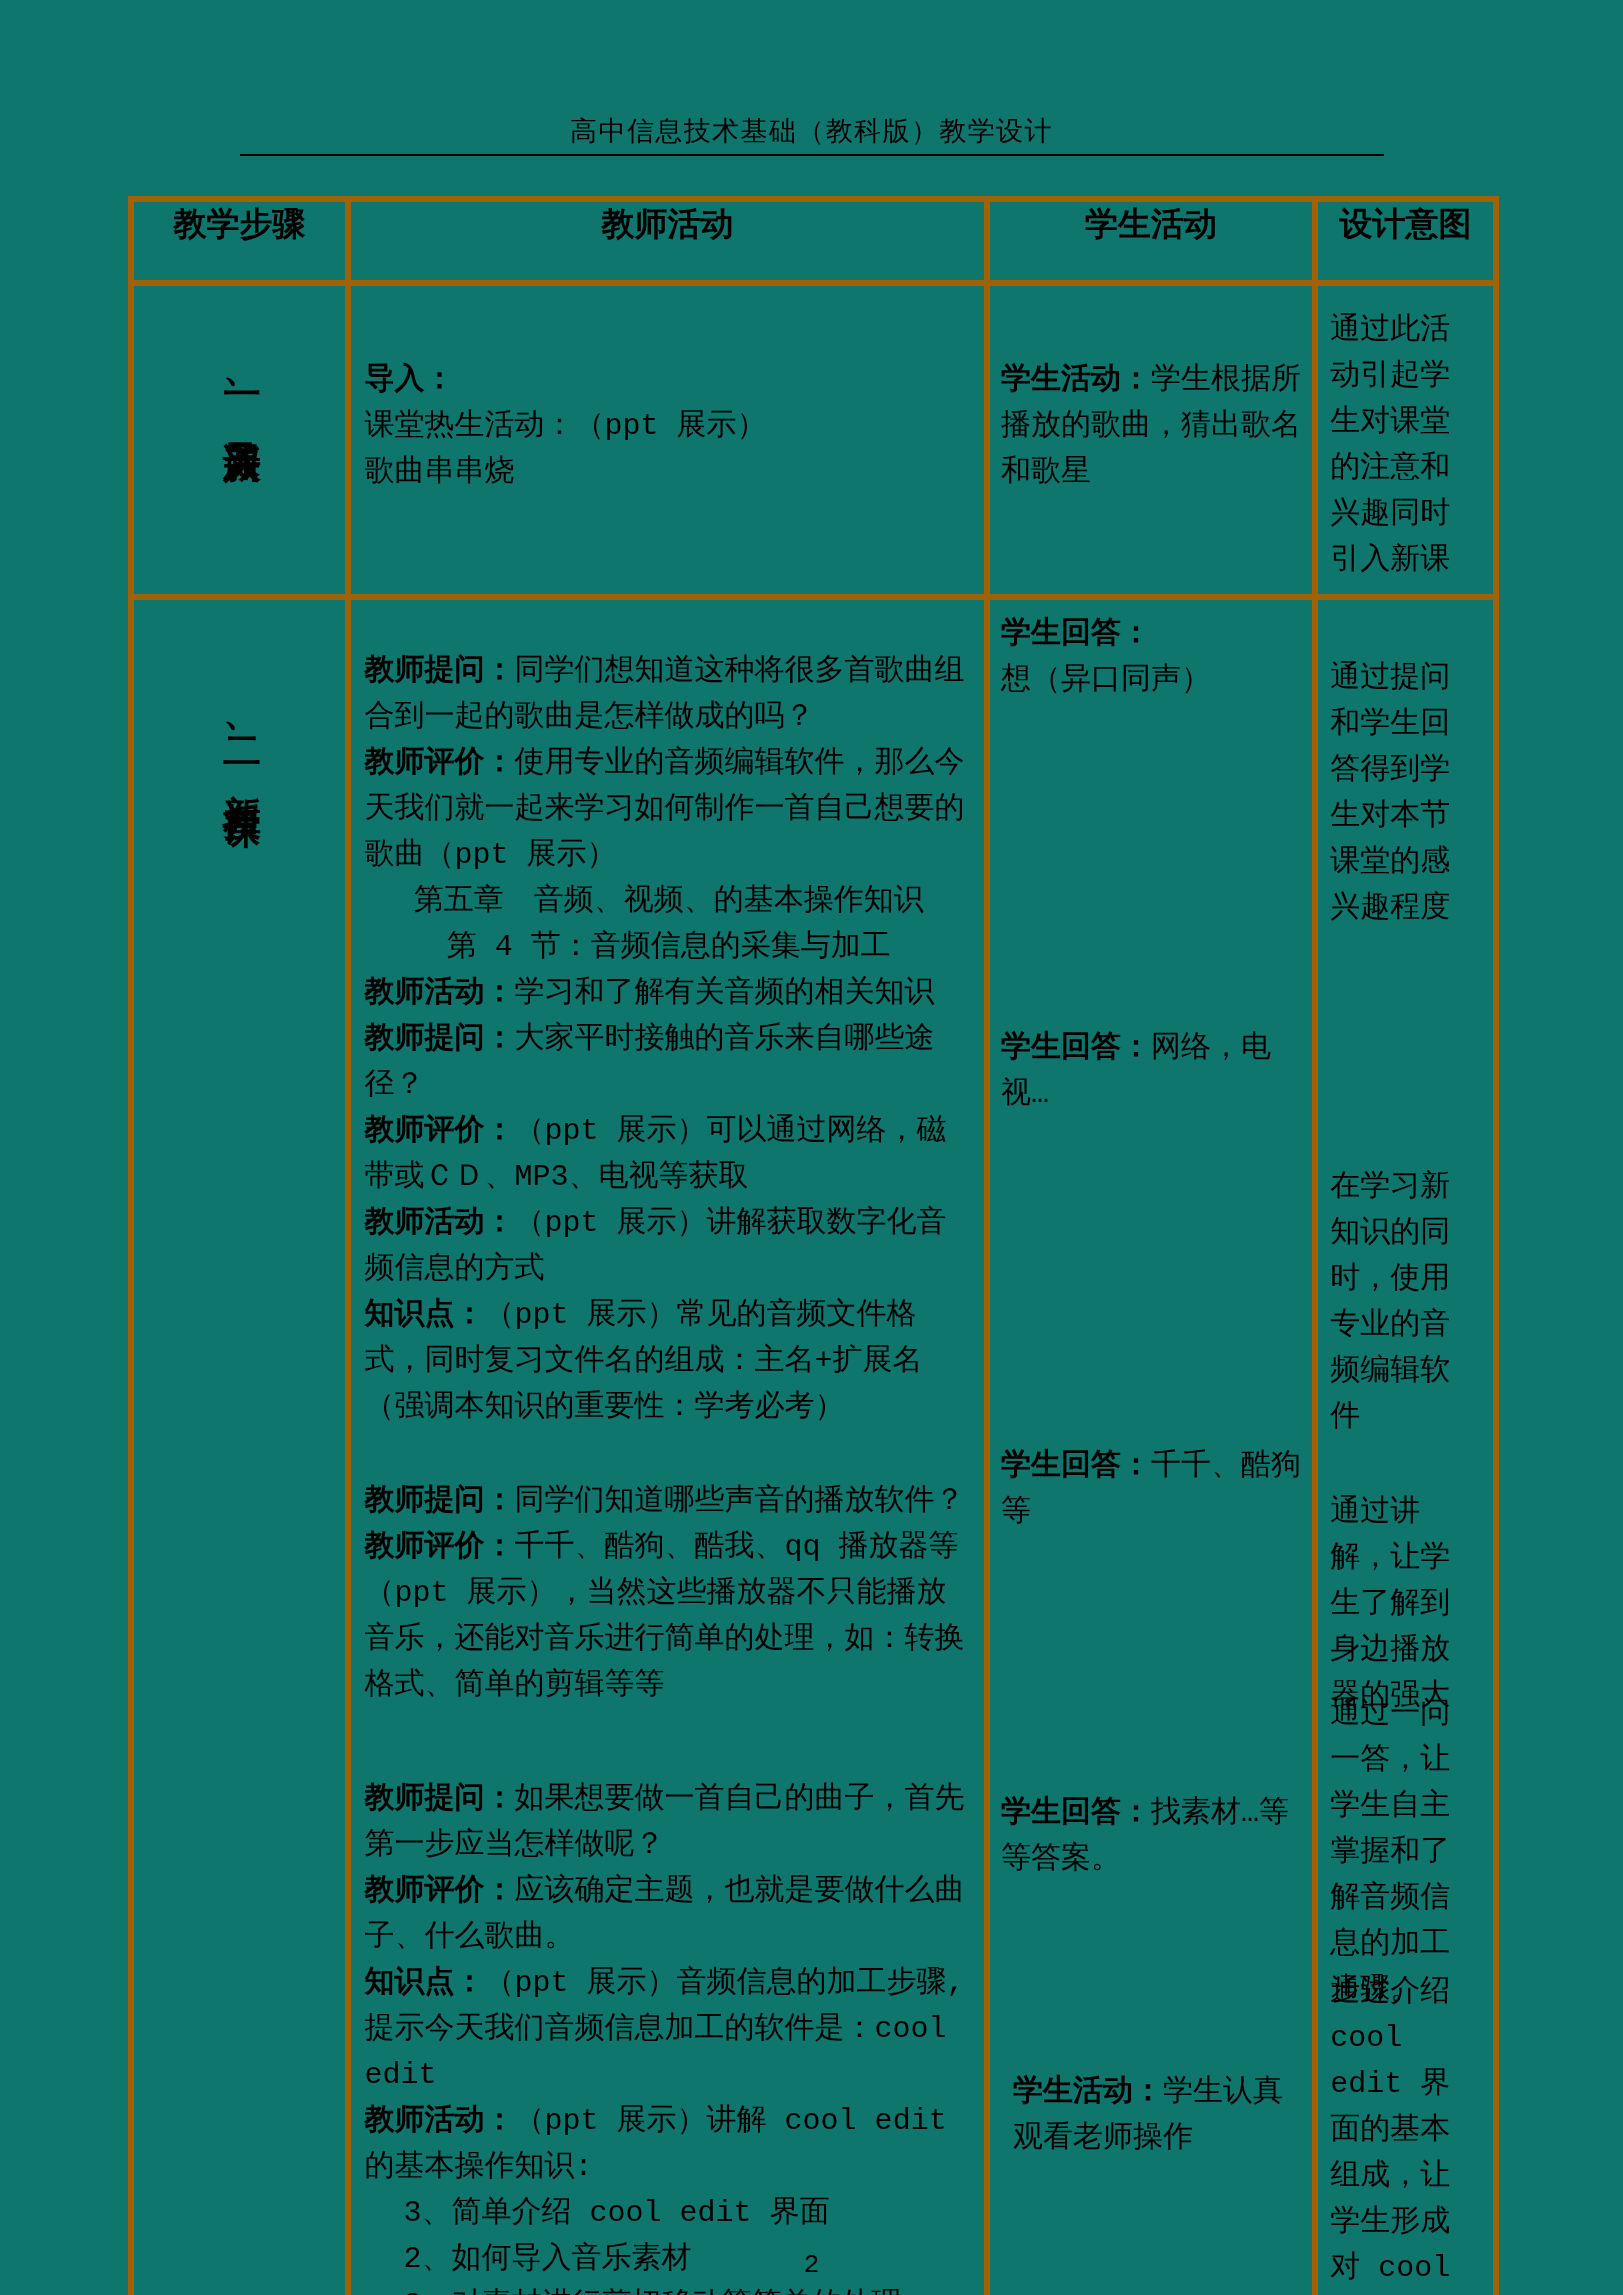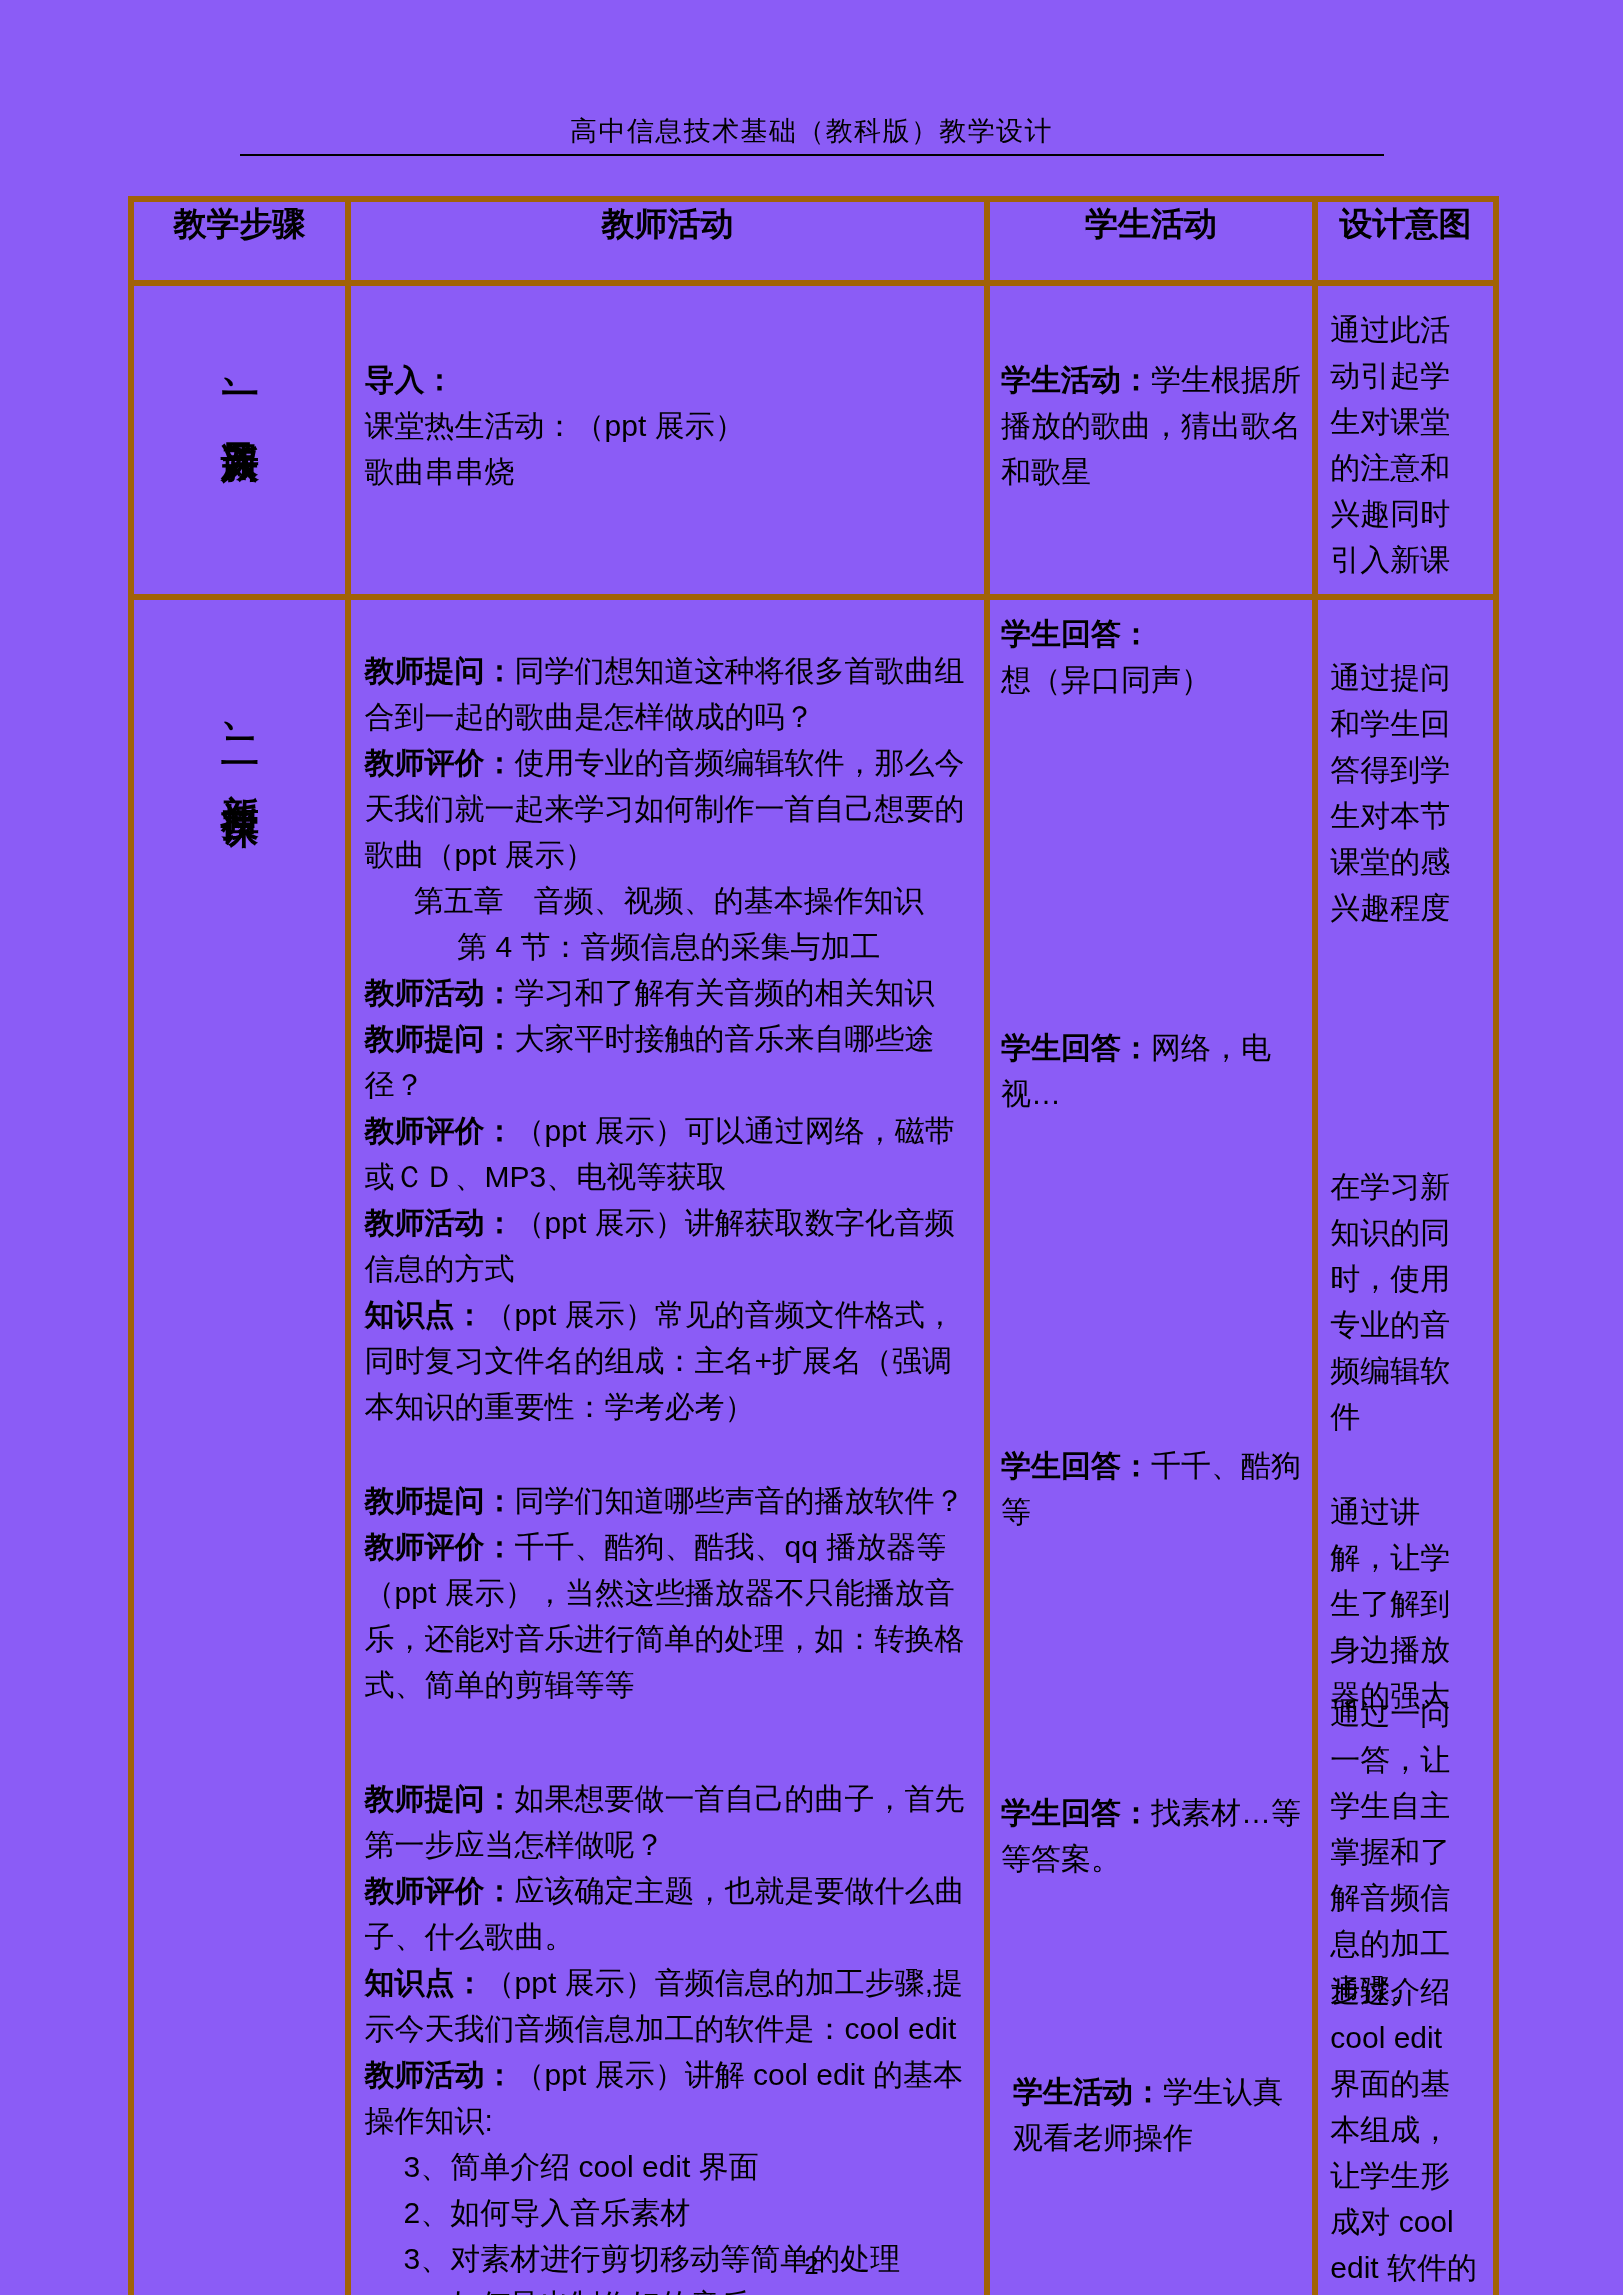--- a/index.html
+++ b/index.html
@@ -1,23 +1,23 @@
 <!DOCTYPE html>
 <html style="font-size:11px"><head>
 <meta charset="utf-8">
 <style>
   * { margin: 0; padding: 0; box-sizing: border-box; }
   html, body { background: #ffffff; }
   .page {
     position: relative;
     width: 1623px;
     height: 2295px;
-    background: #8b5cf6;
+    background: #0f766e;
     color: #000000;
-    font-family: Liberation Sans, sans-serif;
+    font-family: Liberation Mono, monospace;
     overflow: hidden;
   }
   .doc-title {
     position: absolute;
     top: 113px;
     left: 0;
     width: 100%;
     text-align: center;
     font-size: 27px;
     letter-spacing: 1.4px;

